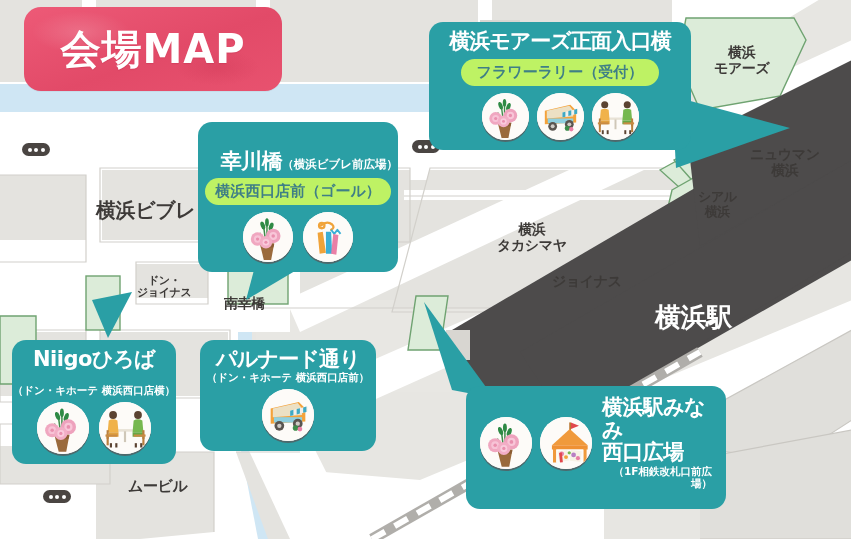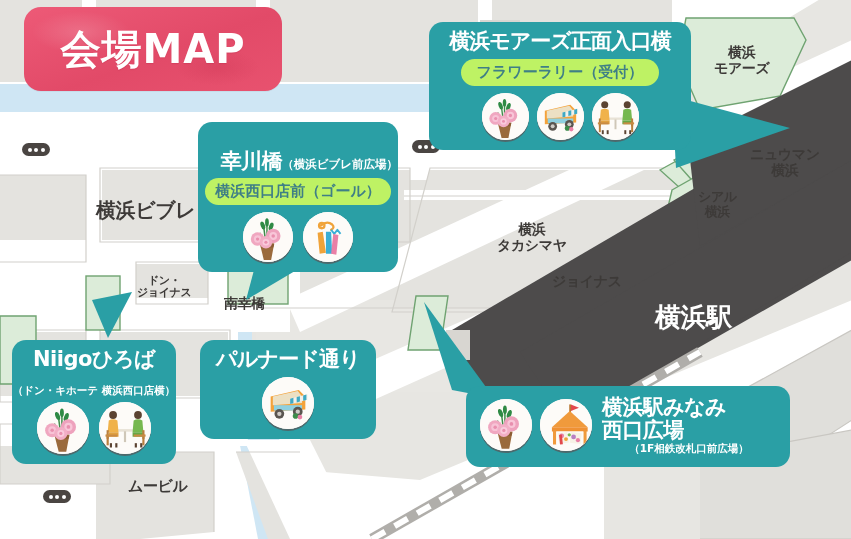--- a/index.html
+++ b/index.html
@@ -441,20 +441,21 @@
           <rect x="32" y="30" width="11" height="2" fill="#c98b43"></rect>
           <rect x="33" y="38" width="2" height="4" fill="#5b4332"></rect>
             <rect x="38" y="38" width="2" height="4" fill="#5b4332"></rect>
         </svg>
       </span>
     </div>
   </div>
 
   <div class="card" id="card-parnard" style="left:200px; top:340px; width:176px;">
     <div class="ttl" style="font-size:21px; text-align:center; letter-spacing:-0.8px;">パルナード通り</div>
+    <div class="sub" style="font-size:10.5px; text-align:center; margin-top:1px;">（ドン・キホーテ 横浜西口店前）</div>
     <div class="icons" style="margin-top:6px;">
       <span class="ico" style="width:52px;height:52px;">
         <svg viewBox="0 0 48 48">
             <rect width="48" height="48" fill="#fdfbf8"></rect>
           <path d="M8 18 L34 12 L40 18 L40 30 L8 32 Z" fill="#f4a23a"></path>
           <path d="M10 18 L33 13 L37 18 L37 24 L10 26 Z" fill="#ece0c4"></path>
           <rect x="11" y="26" width="26" height="5" fill="#8fd0e0"></rect>
           <path d="M26 20 L42 16 L42 21 L26 25 Z" fill="#f2f0ea"></path>
           <g fill="#3fa9c4">
               <path d="M26 20 l3 -0.8 l0 5 l-3 0.8 Z"></path>
@@ -465,21 +466,21 @@
             <circle cx="16" cy="34" r="2" fill="#cfcbc6"></circle>
           <circle cx="33" cy="32" r="4.5" fill="#5a5550"></circle>
             <circle cx="33" cy="32" r="2" fill="#cfcbc6"></circle>
           <circle cx="31" cy="36" r="2.6" fill="#3d8c4a"></circle>
             <circle cx="35" cy="37" r="2.2" fill="#e97fa6"></circle>
         </svg>
       </span>
     </div>
   </div>
 
-  <div class="card" id="card-minami" style="left:466px; top:386px; width:324px; padding:10px 14px 12px;">
+  <div class="card" id="card-minami" style="left:466px; top:386px; width:260px; padding:10px 14px 20px;">
     <div style="display:flex; align-items:center; gap:10px;">
       <div class="icons" style="gap:8px;">
         <span class="ico" style="width:52px;height:52px;">
           <svg viewBox="0 0 48 48">
               <rect width="48" height="48" fill="#fdfbf8"></rect>
             <path d="M20 46 L16 30 L30 30 L27 46 Z" fill="#9a6a3c"></path>
             <path d="M17 31 L30 31 L29 34 L18 34 Z" fill="#8a5c33"></path>
             <g stroke="#3d8c4a" stroke-width="1.4" fill="none">
               <path d="M22 31 L20 15"></path>
                 <path d="M24 31 L27 17"></path>
@@ -524,18 +525,18 @@
                 <circle cx="35" cy="38" r="1.9" fill="#e97fa6"></circle>
                <circle cx="27" cy="33" r="1.5" fill="#76b850"></circle>
               </g>
             <rect x="18" y="33" width="2.6" height="9" fill="#e2484c" transform="rotate(-6 19 37)"></rect>
           </svg>
         </span>
       </div>
       <div style="flex:1;">
         <div class="ttl" style="font-size:21px; letter-spacing:-0.6px; white-space:pre-line;">横浜駅みなみ
 西口広場</div>
-        <div class="sub" style="font-size:10.5px; margin-top:2px; text-align:center;">（1F相鉄改札口前広場）</div>
+        <div class="sub" style="font-size:10.5px; margin-top:2px; text-align:right;">（1F相鉄改札口前広場）</div>
       </div>
     </div>
   </div>
 
 </div>
 
 </body></html>

